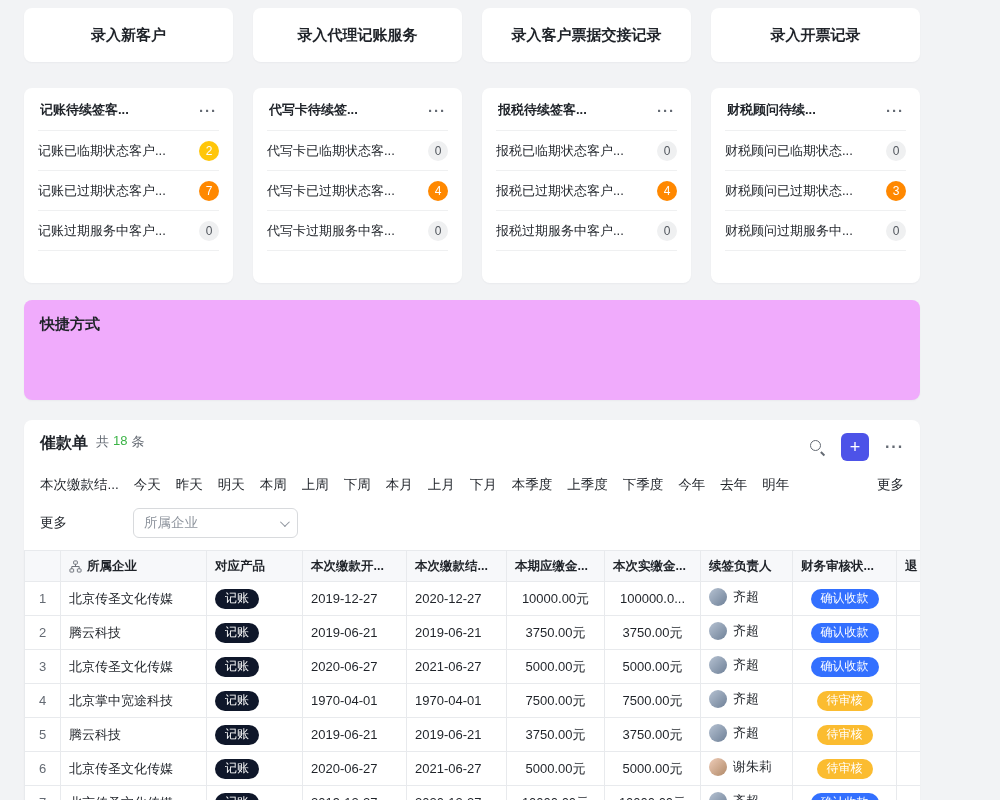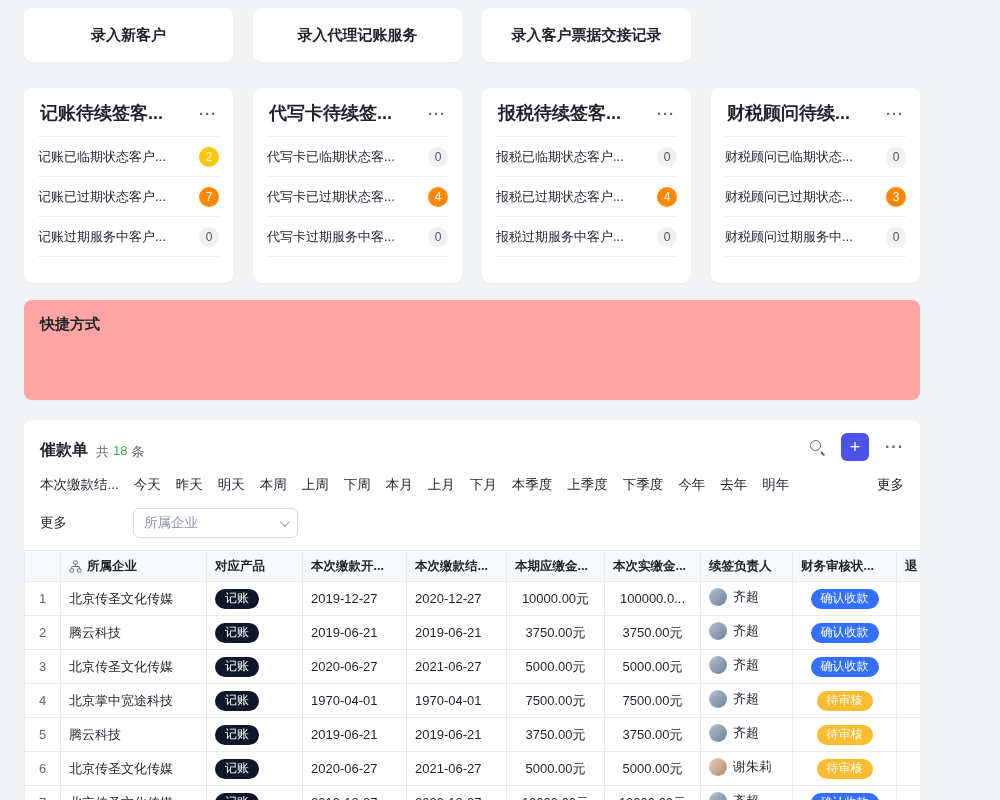--- a/index.html
+++ b/index.html
@@ -12,40 +12,40 @@
   .entry-card{background:#fff;border-radius:8px;height:54px;display:flex;align-items:center;
     justify-content:center;font-size:15px;font-weight:700;cursor:pointer;
     box-shadow:0 1px 2px rgba(31,35,41,.04)}
 
   
   .stat-grid{margin-top:26px}
   .stat-card{background:#fff;border-radius:8px;height:195px;padding:0 14px;overflow:hidden;
     box-shadow:0 1px 2px rgba(31,35,41,.04)}
   .stat-head{display:flex;align-items:center;justify-content:space-between;
     padding:13px 2px 11px 2px;border-bottom:1px solid #eff0f1}
-  .stat-title{font-size:18px;font-weight:700;white-space:nowrap;overflow:hidden}
+  .stat-title{font-size:13px;font-weight:700;white-space:nowrap;overflow:hidden}
   .menu-dots{color:#646a73;font-size:15px;font-weight:700;letter-spacing:1px;cursor:pointer;line-height:1}
   .stat-item{display:flex;align-items:center;justify-content:space-between;height:40px;
     border-bottom:1px solid #eff0f1;cursor:pointer}
   .stat-label{white-space:nowrap;overflow:hidden;font-size:13px}
   .count-badge{min-width:20px;height:20px;border-radius:10px;display:inline-flex;align-items:center;
     justify-content:center;font-size:12px;padding:0 6px;flex:none;margin-left:6px}
   .count-badge[data-variant="gray"]{background:#eff0f1;color:#51565d}
   .count-badge[data-variant="yellow"]{background:#ffc60a;color:#fff}
   .count-badge[data-variant="orange"]{background:#ff8800;color:#fff}
 
   
-  .shortcut-card{background:#fca5a5;border-radius:8px;height:100px;margin-top:17px;padding:15px 16px;
+  .shortcut-card{background:#f0abfc;border-radius:8px;height:100px;margin-top:17px;padding:15px 16px;
     box-shadow:0 1px 2px rgba(31,35,41,.04)}
   .shortcut-title{font-size:15px;font-weight:700}
 
   
   .reminder-card{background:#fff;border-radius:8px;margin-top:20px;overflow:hidden;
     box-shadow:0 1px 2px rgba(31,35,41,.04)}
-  .reminder-head{display:flex;align-items:flex-end;padding:13px 16px 9px 16px}
+  .reminder-head{display:flex;align-items:flex-start;padding:13px 16px 9px 16px}
   .reminder-title{font-size:16px;font-weight:700}
   .reminder-count{display:inline-flex;gap:4px;margin-left:8px;color:#646a73;font-size:13px}
   .count-green{color:#3bb346}
   .head-actions{margin-left:auto;display:flex;align-items:center;gap:16px}
   .search-icon{position:relative;width:16px;height:16px;display:inline-block;cursor:pointer}
   .search-icon::before{content:"";position:absolute;left:1px;top:1px;width:9px;height:9px;
     border:1.6px solid #646a73;border-radius:50%}
   .search-icon::after{content:"";position:absolute;left:11.5px;top:11.5px;width:5px;height:1.6px;
     background:#646a73;transform:rotate(45deg);transform-origin:left center}
   .plus-btn{width:28px;height:28px;border-radius:6px;background:#4d53e8;color:#fff;display:flex;
@@ -88,20 +88,21 @@
 </style>
 </head>
 <body>
 
 <div class="page">
 
   <div class="row4">
     <div class="entry-card">录入新客户</div>
     <div class="entry-card">录入代理记账服务</div>
     <div class="entry-card">录入客户票据交接记录</div>
+    <div class="entry-card">录入开票记录</div>
   </div>
 
   <div class="row4 stat-grid">
 
     <div class="stat-card">
       <div class="stat-head">
         <span class="stat-title">记账待续签客...</span>
         <span class="menu-dots">···</span>
       </div>
       <div class="stat-item">

